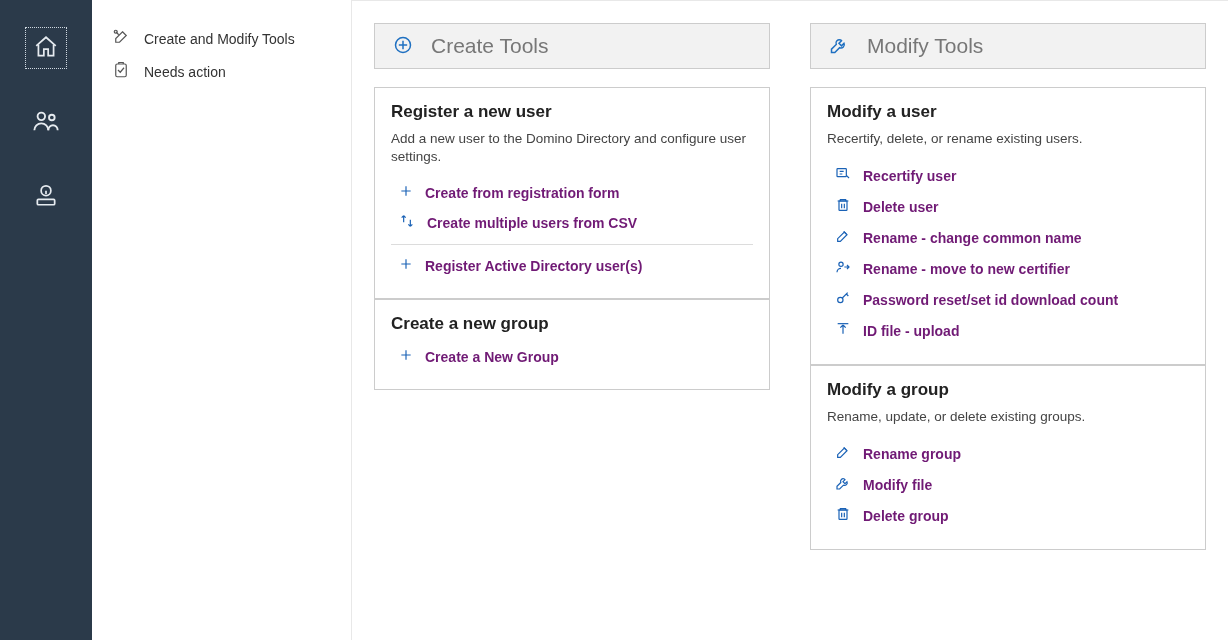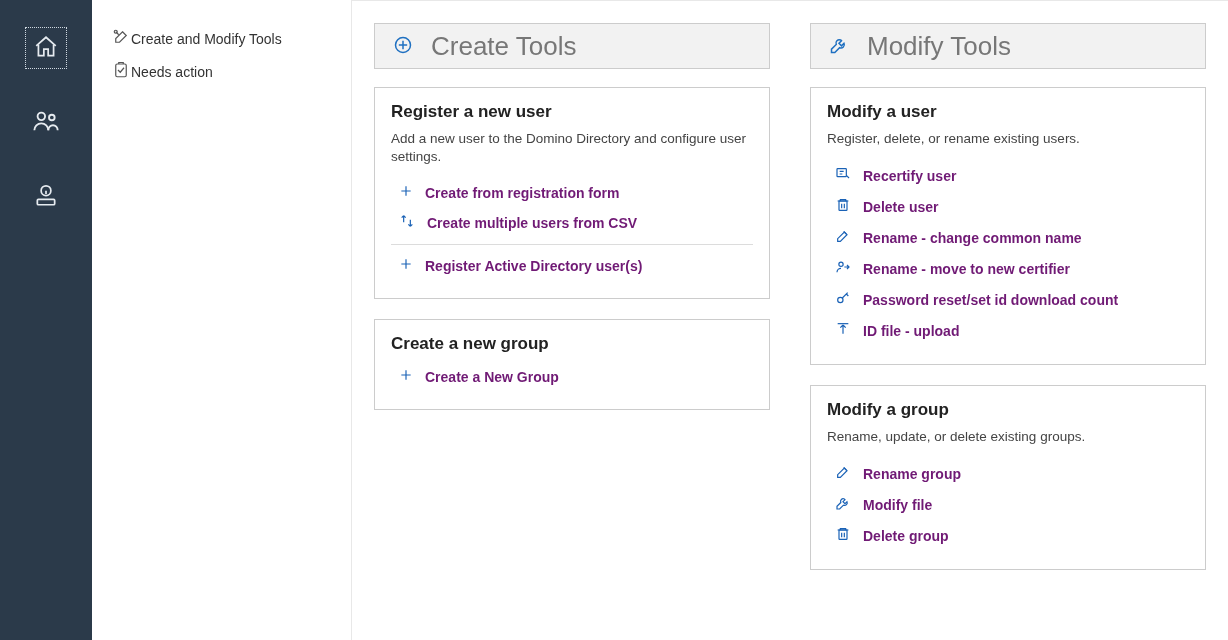--- a/index.html
+++ b/index.html
@@ -45,21 +45,21 @@
   }
   .side h1 {
     margin: 0 0 18px 0;
     font-size: 21px;
     font-weight: 700;
     color: #666;
   }
   .side-item {
     display: flex;
     align-items: center;
-    gap: 1px;
+    gap: 14px;
     padding: 6px 2px;
     color: #333;
     cursor: pointer;
     font-size: 14px;
   }
   .side-item svg { stroke:#555; fill:none; }
 
   
   .main {
     flex: 1;
@@ -77,27 +77,26 @@
     background: #f2f2f2;
     height: 46px;
     display: flex;
     align-items: center;
     gap: 18px;
     padding: 0 18px;
     margin-bottom: 18px;
   }
   .col-header svg { stroke:#1f70c1; fill:none; }
   .col-header .title {
-    font-size: 26px;
+    font-size: 21px;
     color: #777;
   }
   .card {
     border: 1px solid #ccc;
     padding: 14px 16px 18px 16px;
-    margin-bottom: 20px;
   }
   .card h2 {
     margin: 0 0 8px 0;
     font-size: 17px;
     font-weight: 700;
     color: #222;
   }
   .card p {
     margin: 0 0 12px 0;
     font-size: 13.5px;
@@ -231,21 +230,21 @@
       <span>
         <svg width="20" height="20" viewBox="0 0 24 24" stroke-width="1.8">
             <path d="M14 6a4 4 0 0 0-5.3 5.3L3 17v4h4l5.7-5.7A4 4 0 0 0 18 10l-3 3-3-3 3-3z"></path>
           </svg>
       </span>
       <span class="title">Modify Tools</span>
     </div>
 
     <div class="card">
       <h2>Modify a user</h2>
-      <p>Register, delete, or rename existing users.</p>
+      <p>Recertify, delete, or rename existing users.</p>
       <div class="action">
         <span><svg width="16" height="16" viewBox="0 0 24 24" stroke-width="1.8">
               <rect x="3" y="4" width="14" height="12" rx="1"></rect>
               <path d="M7 8h6M7 12h4"></path>
               <path d="M17 14l4 4"></path>
             </svg></span>
         <span>Recertify user</span>
       </div>
       <div class="action">
         <span><svg width="16" height="16" viewBox="0 0 24 24" stroke-width="1.8">

